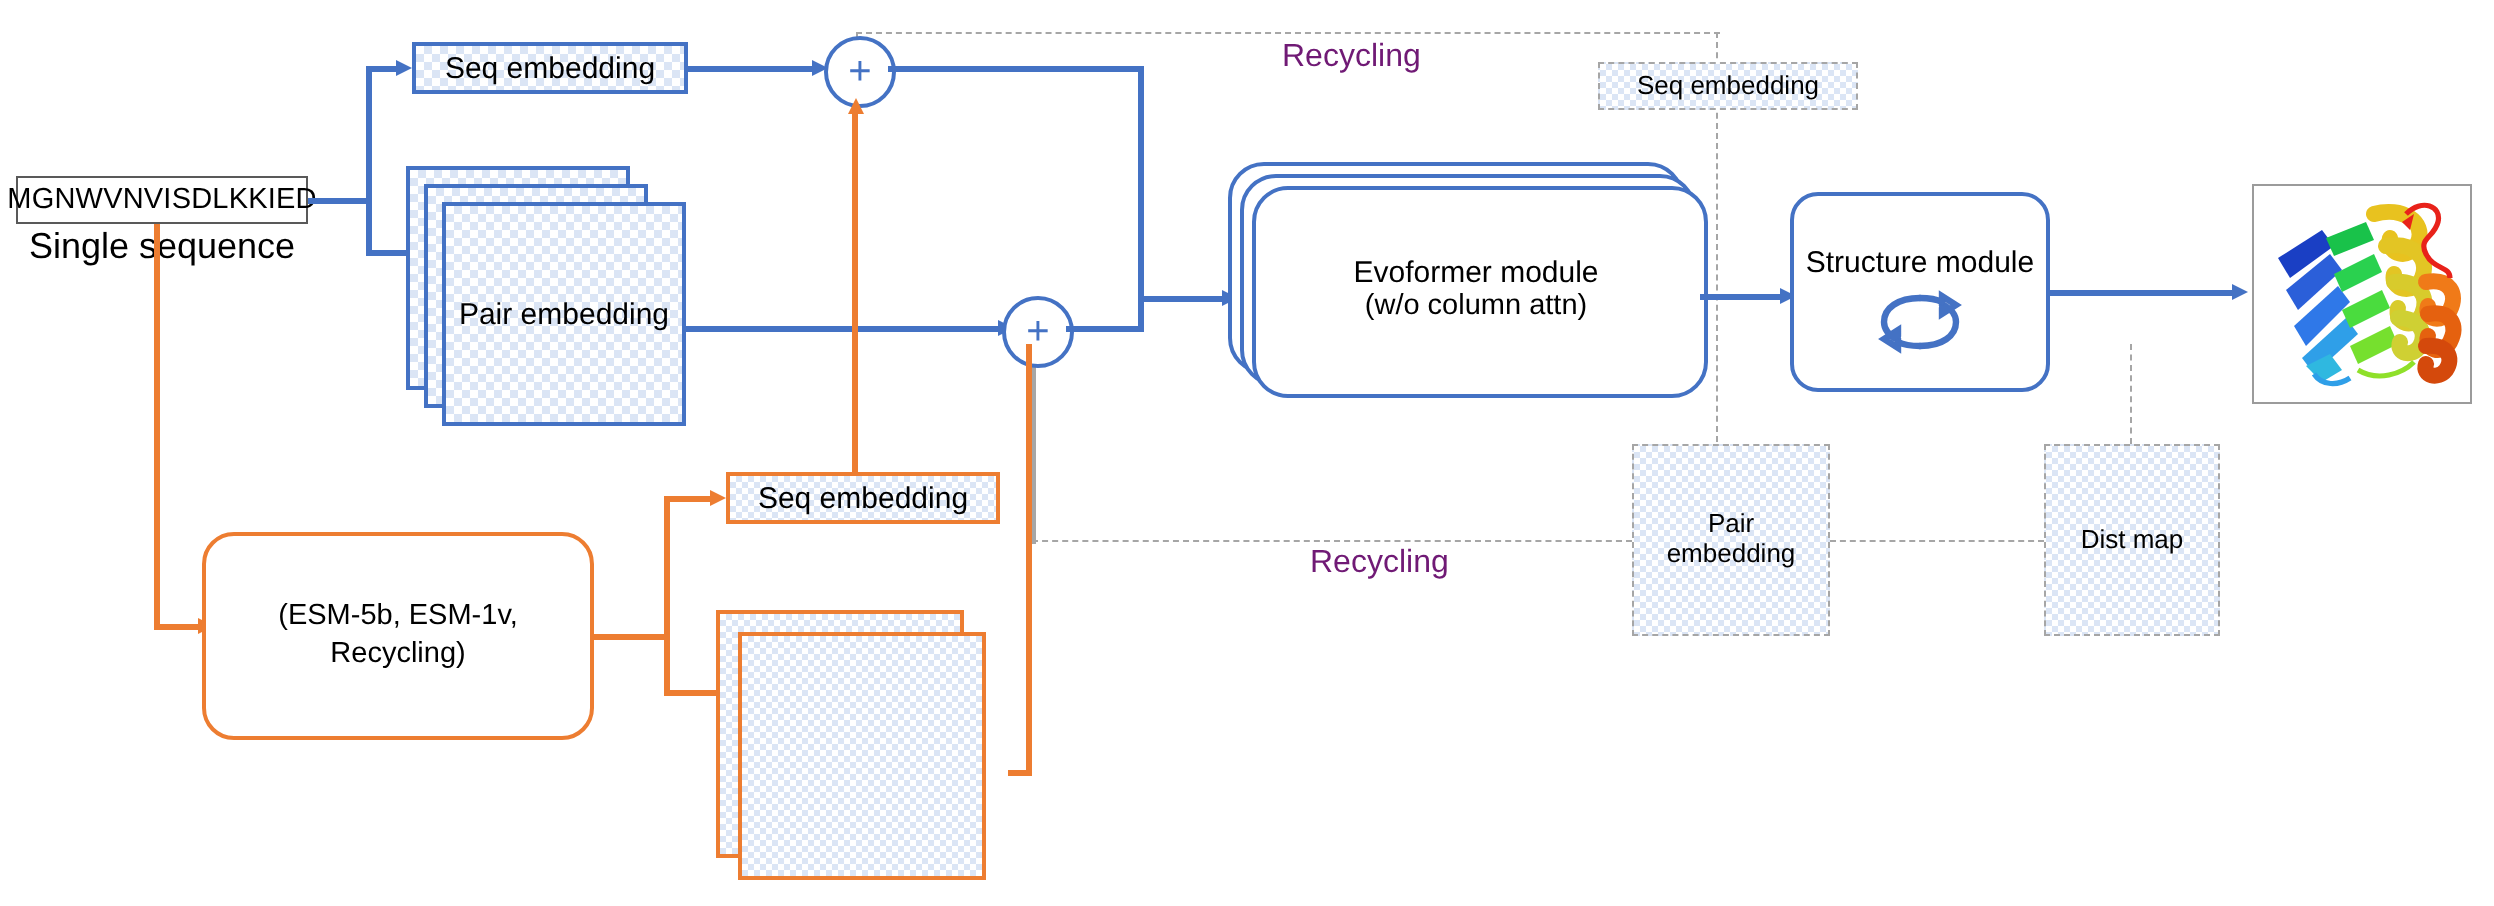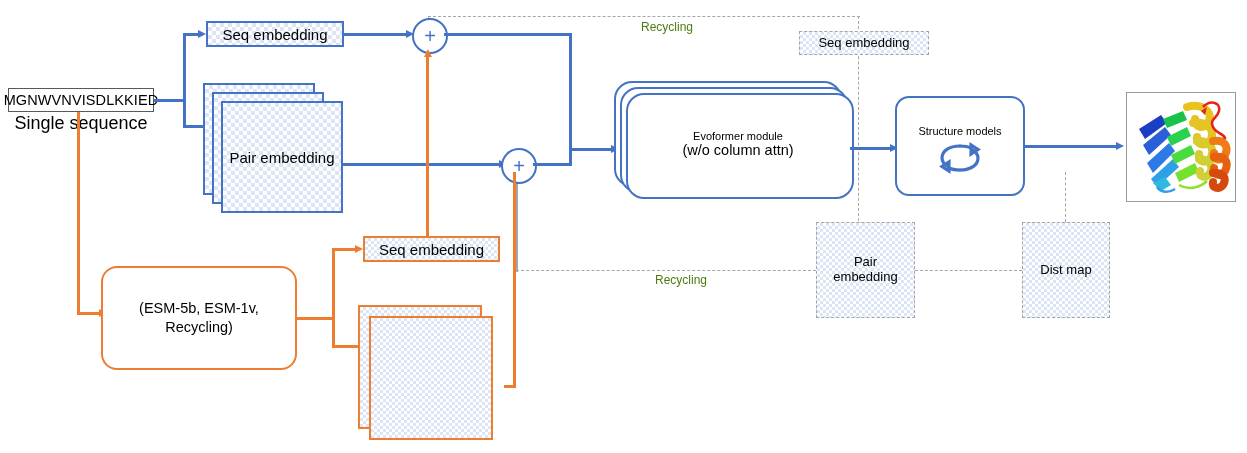--- a/index.html
+++ b/index.html
@@ -45,25 +45,25 @@
   .arrow-r-orange{border-top:4.5px solid transparent;border-bottom:4.5px solid transparent;border-left:8px solid #ED7D31;}
   .arrow-u-orange{border-left:4.5px solid transparent;border-right:4.5px solid transparent;border-bottom:8px solid #ED7D31;}
   .arrow-u-grey{border-left:4.5px solid transparent;border-right:4.5px solid transparent;border-bottom:8px solid #A6A6A6;}
   .arrow-d-grey{border-left:4.5px solid transparent;border-right:4.5px solid transparent;border-top:8px solid #A6A6A6;}
 
   .plus{position:absolute;border:2px solid #4472C4;border-radius:50%;background:#fff;
         display:flex;align-items:center;justify-content:center;color:#4472C4;font-size:20px;line-height:1;}
 
   .evo-layer{position:absolute;border:2px solid #4472C4;border-radius:18px;background:#fff;}
   .module-label{position:absolute;display:flex;flex-direction:column;align-items:center;justify-content:center;}
-  .m-title{font-size:11px;}
+  .m-title{font-size:15px;}
   .m-sub{font-size:14.5px;}
 
   .struct-img{position:absolute;border:1.4px solid #9b9b9b;background:#fff;}
-  .reclabel{position:absolute;font-size:12px;color:#4d7c0f;}
+  .reclabel{position:absolute;font-size:16px;color:#701a75;}
   .tile-label{font-size:15px;}
   .tile-label-sm{font-size:13px;line-height:1.15;}
 </style>
 </head>
 <body>
 
 <div id="canvas">
 
   <div class="dash-h" style="left:428px;top:16px;width:432px;"></div>
   <div class="dash-v" style="left:428px;top:16px;height:12px;"></div>
@@ -137,21 +137,21 @@
   <div class="evo-layer" style="left:626px;top:93px;width:224px;height:102px;"></div>
   <div class="module-label" style="left:626px;top:93px;width:224px;height:102px;">
     <span class="m-title">Evoformer module</span>
     <span class="m-sub">(w/o column attn)</span>
   </div>
 
   <div class="line" style="left:850px;top:146.5px;width:44px;height:3px;"></div>
   <div class="arrow arrow-r-blue" style="left:890px;top:143.5px;"></div>
 
   <div class="node rounded" style="left:895px;top:96px;width:130px;height:100px;border:2px solid #4472C4;flex-direction:column;">
-    <span class="m-title" style="margin-top:8px;">Structure models</span>
+    <span class="m-title" style="margin-top:8px;">Structure module</span>
     <svg width="48" height="34" viewBox="0 0 48 34" style="margin-top:4px;">
       <path d="M24 5 C13 5 6 10 6 17 C6 21 9 24 13 26 L13 30 L6 25.5 L13 21 L13 24" fill="none" stroke="#4472C4" stroke-width="3.2" stroke-linecap="round"></path>
       <path d="M24 29 C35 29 42 24 42 17 C42 13 39 10 35 8 L35 4 L42 8.5 L35 13 L35 10" fill="none" stroke="#4472C4" stroke-width="3.2" stroke-linecap="round"></path>
       <path d="M13 27 C16 28.5 20 29 24 29" fill="none" stroke="#4472C4" stroke-width="3.2" stroke-linecap="round"></path>
       <path d="M35 7 C32 5.5 28 5 24 5" fill="none" stroke="#4472C4" stroke-width="3.2" stroke-linecap="round"></path>
     </svg>
   </div>
 
   <div class="line" style="left:1025px;top:144.5px;width:95px;height:3px;"></div>
   <div class="arrow arrow-r-blue" style="left:1116px;top:141.5px;"></div>

